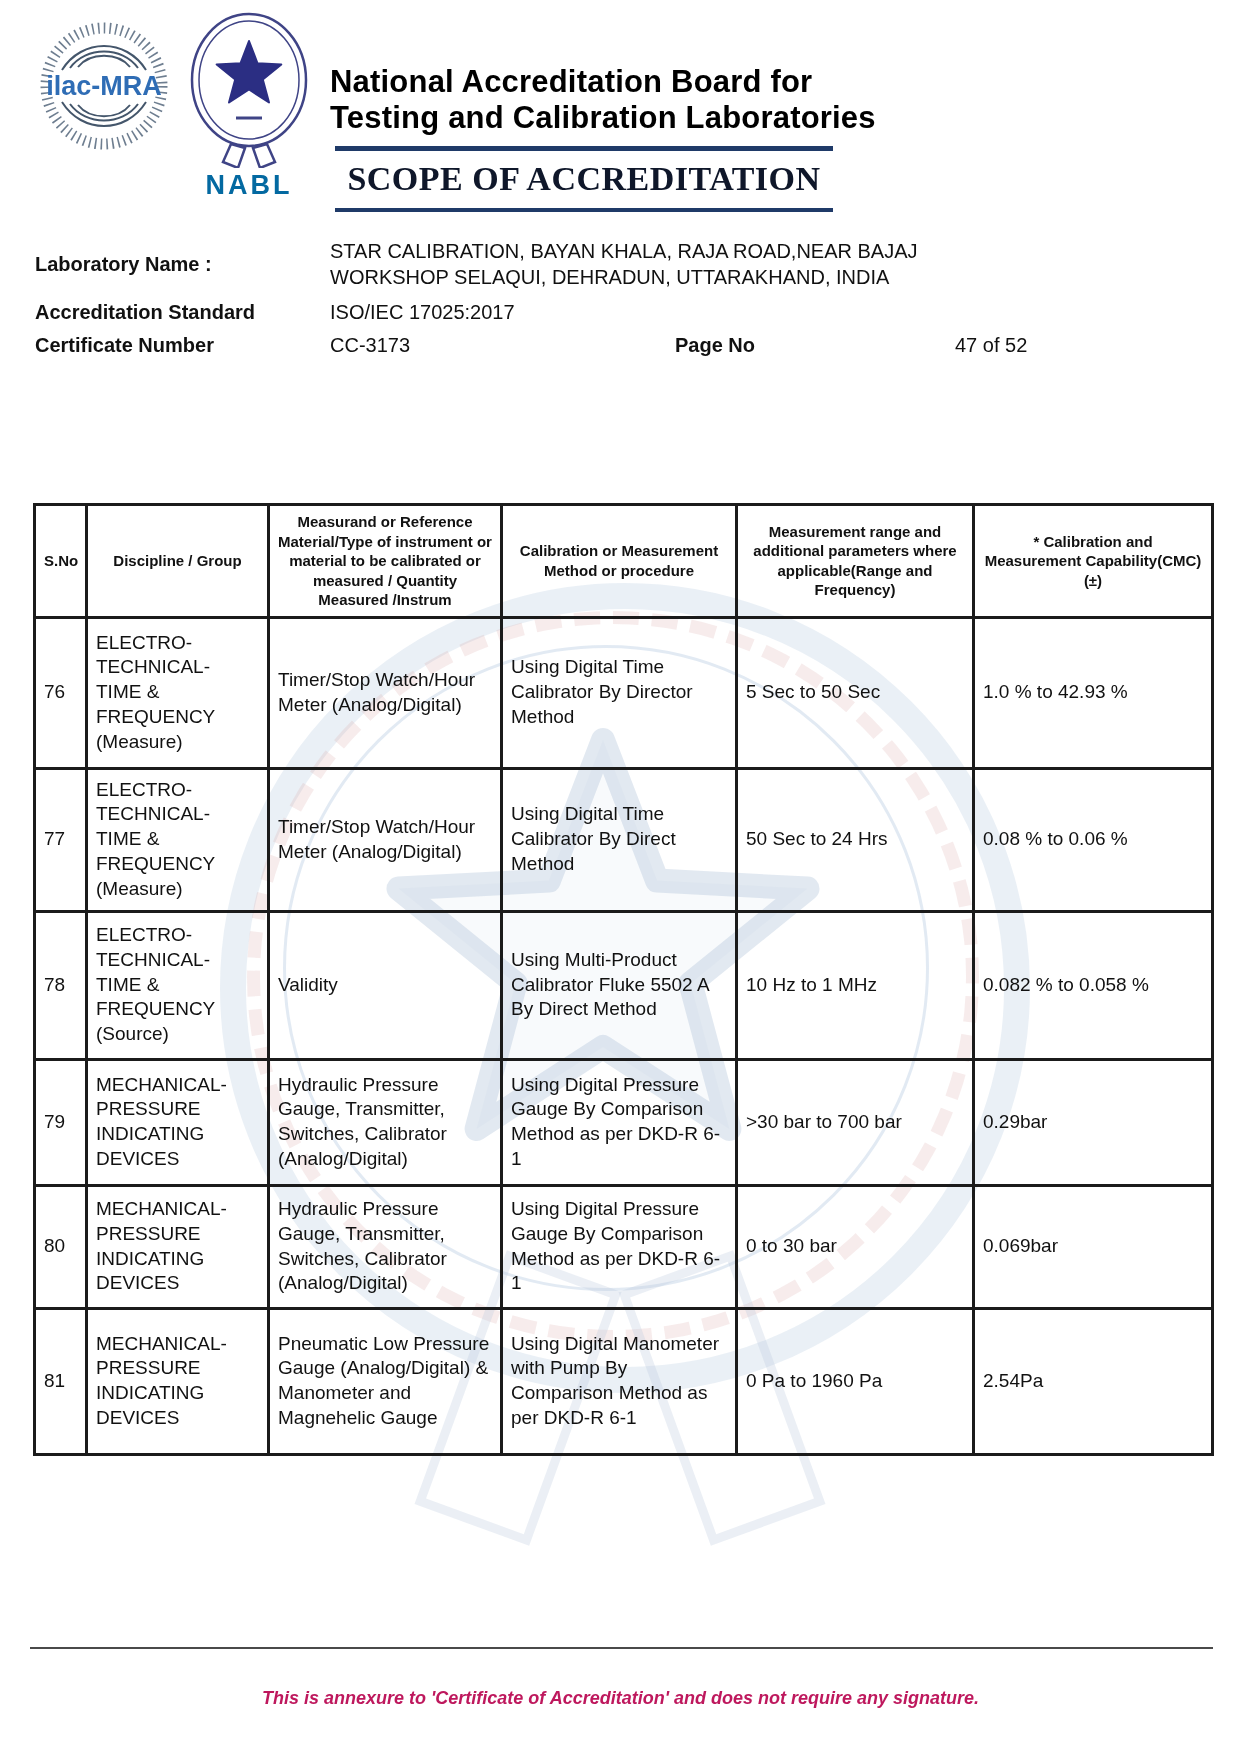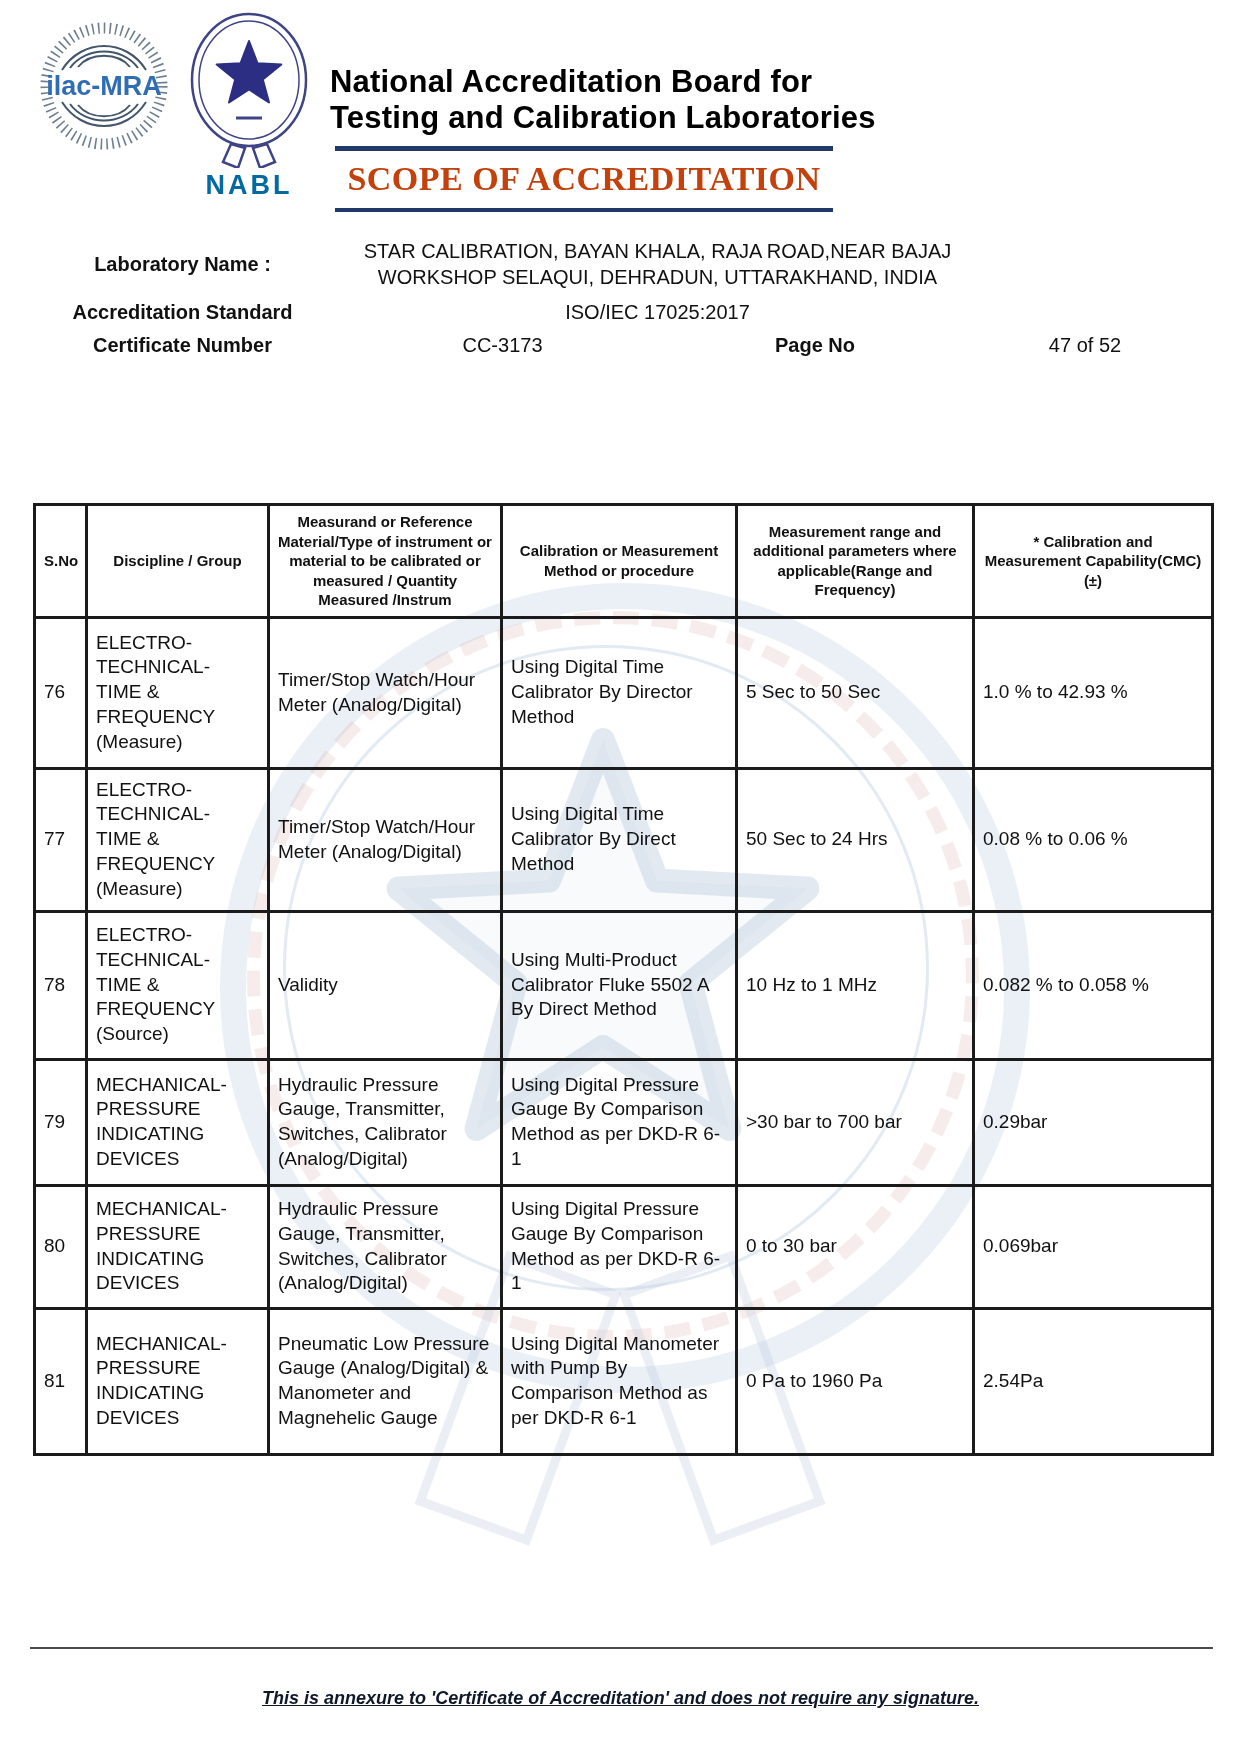--- a/index.html
+++ b/index.html
@@ -19,25 +19,25 @@
   
   .content{position:relative;z-index:1;}
   .ilac-logo{position:absolute;left:36px;top:18px;width:136px;height:136px;}
   .nabl-logo{position:absolute;left:186px;top:10px;width:126px;height:186px;text-align:center;}
   .nabl-text{font-size:27px;font-weight:bold;color:#0369a1;letter-spacing:3px;margin-top:-2px;}
   .org-title{position:absolute;left:330px;top:20px;font-size:31px;font-weight:bold;line-height:1.15;letter-spacing:0.2px;color:#000;margin-top:44px;}
   .scope-wrap{position:absolute;left:335px;top:146px;width:498px;}
   .scope-title{
     border-top:5px solid #1f3a68;border-bottom:4px solid #1f3a68;
     padding:9px 4px 10px;font-family:"Liberation Serif", serif;font-weight:bold;
-    font-size:34px;text-align:center;letter-spacing:0.5px;color:#c2410c;
+    font-size:34px;text-align:center;letter-spacing:0.5px;color:#0f172a;
   }
   
   .info{position:absolute;left:35px;top:238px;width:1180px;font-size:20px;}
-  .info-row{display:grid;grid-template-columns:295px 345px 280px 1fr;align-items:center;margin-bottom:9px;text-align:center;}
+  .info-row{display:grid;grid-template-columns:295px 345px 280px 1fr;align-items:center;margin-bottom:9px;}
   .info-label{font-weight:bold;}
   .lab-value{grid-column:2 / 5;max-width:655px;line-height:1.3;}
   
   .scope-table{
     position:absolute;left:33px;top:503px;width:1178px;
     border-collapse:collapse;table-layout:fixed;background:transparent;
   }
   .scope-table th,.scope-table td{border:3px solid #1b1b1b;}
   .scope-table th{
     font-size:15px;font-weight:bold;text-align:center;vertical-align:middle;
@@ -46,21 +46,21 @@
   .scope-table td{
     font-size:19px;padding:4px 8px;vertical-align:middle;line-height:1.3;text-align:left;
   }
   tr.hr{height:96px;}
   tr.r0{height:151px;} tr.r1{height:143px;} tr.r2{height:148px;}
   tr.r3{height:126px;} tr.r4{height:123px;} tr.r5{height:146px;}
   
   .footer-line{position:absolute;left:30px;right:28px;top:1647px;border-top:2px solid #4a4a4a;}
   .footer-note{
     position:absolute;left:0;right:0;top:1688px;text-align:center;
-    font-size:18px;font-weight:bold;font-style:italic;color:#0f172a;text-decoration:underline;
+    font-size:18px;font-weight:bold;font-style:italic;color:#be185d;
   }
 </style>
 </head>
 <body>
 
 <div class="watermark">
   <div class="wm-ring"></div>
   <div class="wm-pink"></div>
   <div class="wm-ring2"></div>
   <svg class="wm-star" width="460" height="460" viewBox="0 0 460 460">

